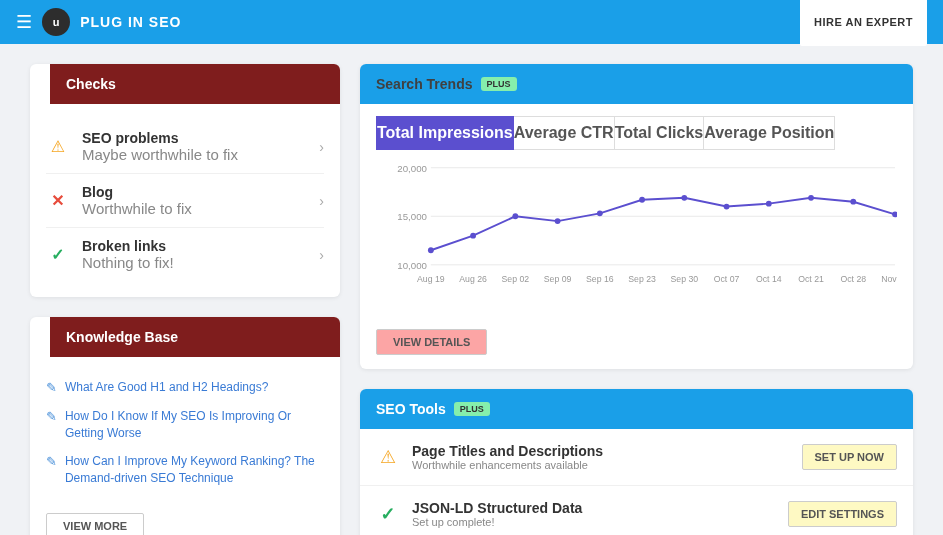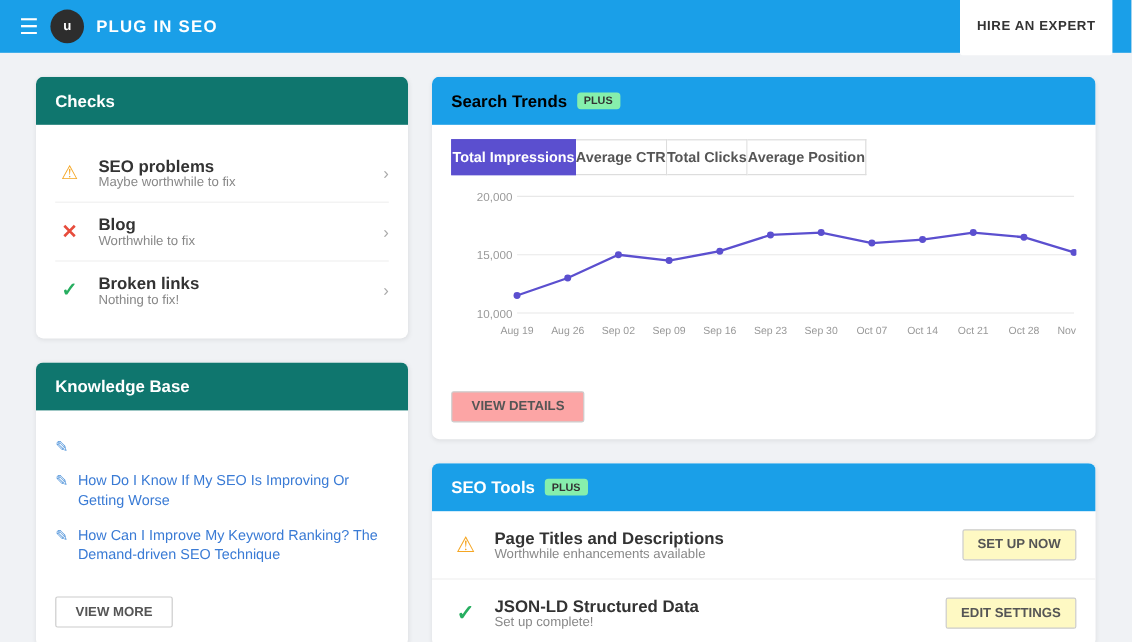--- a/index.html
+++ b/index.html
@@ -12,50 +12,50 @@
     .logo-circle { width: 28px; height: 28px; background: #2d2d2d; border-radius: 50%; display: flex; align-items: center; justify-content: center; color: white; font-weight: bold; font-size: 11px; }
     .brand-name { color: white; font-weight: 700; font-size: 14px; letter-spacing: 1px; }
     .hire-btn { background: white; color: #333; border: none; padding: 18px 14px; font-size: 11px; font-weight: 600; cursor: pointer; letter-spacing: 0.5px; border-radius: 2px; }
 
     
     .main { padding: 20px 30px; display: grid; grid-template-columns: 310px 1fr; gap: 20px; }
 
     
     .card { background: white; border-radius: 6px; overflow: hidden; box-shadow: 0 1px 4px rgba(0,0,0,0.08); }
     .card-header { padding: 12px 16px; font-weight: 700; font-size: 14px; color: white; }
-    .card-header.blue { background: #0f766e; }
+    .card-header.blue { background: #7f1d1d; margin-left: 20px; }
     .card-body { padding: 16px; }
 
     
     .left-col { display: flex; flex-direction: column; gap: 20px; }
 
     
     .check-item { display: flex; align-items: center; justify-content: space-between; padding: 10px 0; border-bottom: 1px solid #f0f0f0; }
     .check-item:last-child { border-bottom: none; }
     .check-left { display: flex; align-items: center; gap: 12px; }
     .check-icon { width: 24px; height: 24px; display: flex; align-items: center; justify-content: center; font-size: 16px; }
     .check-text h4 { font-size: 14px; font-weight: 700; color: #333; }
-    .check-text p { font-size: 11px; color: #888; }
+    .check-text p { font-size: 15px; color: #888; }
     .chevron { color: #aaa; font-size: 14px; }
 
     
     .kb-item { display: flex; align-items: flex-start; gap: 8px; padding: 6px 0; cursor: pointer; }
     .kb-icon { color: #4a90d9; font-size: 13px; margin-top: 1px; flex-shrink: 0; }
     .kb-text { font-size: 12px; color: #3a7bd5; line-height: 1.4; }
     .view-more-btn { margin-top: 20px; border: 1px solid #ccc; background: white; padding: 6px 16px; font-size: 11px; font-weight: 600; cursor: pointer; color: #555; border-radius: 2px; }
 
     
     .right-col { display: flex; flex-direction: column; gap: 20px; }
     .trends-card { }
     .trends-header { display: flex; align-items: center; gap: 8px; padding: 12px 16px; background: #1a9fe8; }
-    .trends-title { color: #000000; font-weight: 700; font-size: 14px; }
+    .trends-title { color: #404040; font-weight: 700; font-size: 14px; }
     .plus-badge { background: #86efac; color: #333; font-size: 9px; font-weight: 700; padding: 2px 6px; border-radius: 3px; }
 
     .tab-bar { display: flex; gap: 0; padding: 12px 16px 0; }
-    .tab-btn { padding: 7px 0; font-size: 12px; font-weight: 600; cursor: pointer; border: 1px solid #ddd; background: white; color: #555; }
+    .tab-btn { padding: 7px 0; font-size: 16px; font-weight: 600; cursor: pointer; border: 1px solid #ddd; background: white; color: #555; }
     .tab-btn.active { background: #5b4fcf; color: white; border-color: #5b4fcf; }
     .tab-btn:not(:first-child) { border-left: none; }
 
     
     .chart-area { padding: 8px 16px 8px; margin-left: 16px; }
     .chart-svg { width: 100%; }
 
     .view-details-btn { margin: 4px 16px 14px; border: 1px solid #ccc; background: #fca5a5; padding: 6px 16px; font-size: 11px; font-weight: 600; cursor: pointer; color: #555; border-radius: 2px; }
 
     
@@ -129,20 +129,21 @@
     </div>
 
     <div class="card">
       <div class="card-header blue">
         <span>Knowledge Base</span>
       </div>
       <div class="card-body">
 
         <div class="kb-item">
           <span class="kb-icon">✎</span>
+          <span class="kb-text">What Are Good H1 and H2 Headings?</span>
         </div>
         <div class="kb-item">
           <span class="kb-icon">✎</span>
           <span class="kb-text">How Do I Know If My SEO Is Improving Or Getting Worse</span>
         </div>
         <div class="kb-item">
           <span class="kb-icon">✎</span>
           <span class="kb-text">How Can I Improve My Keyword Ranking? The Demand-driven SEO Technique</span>
         </div>
 

